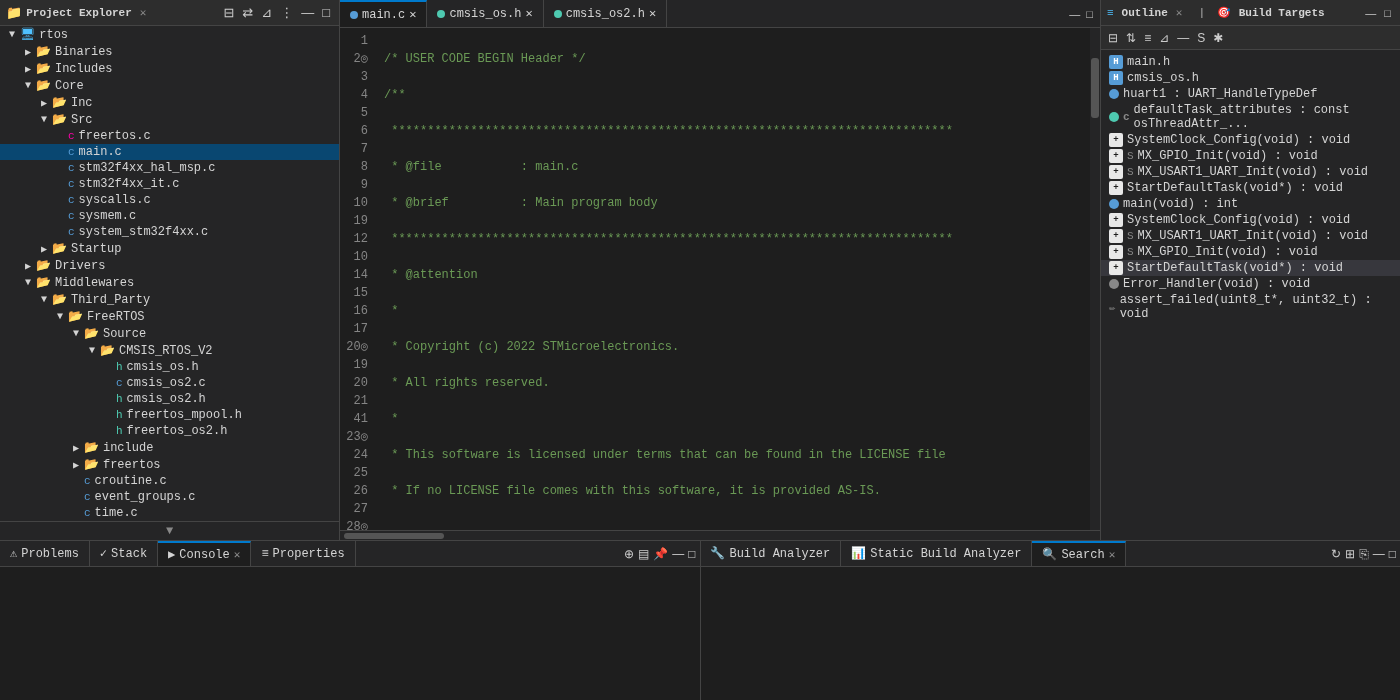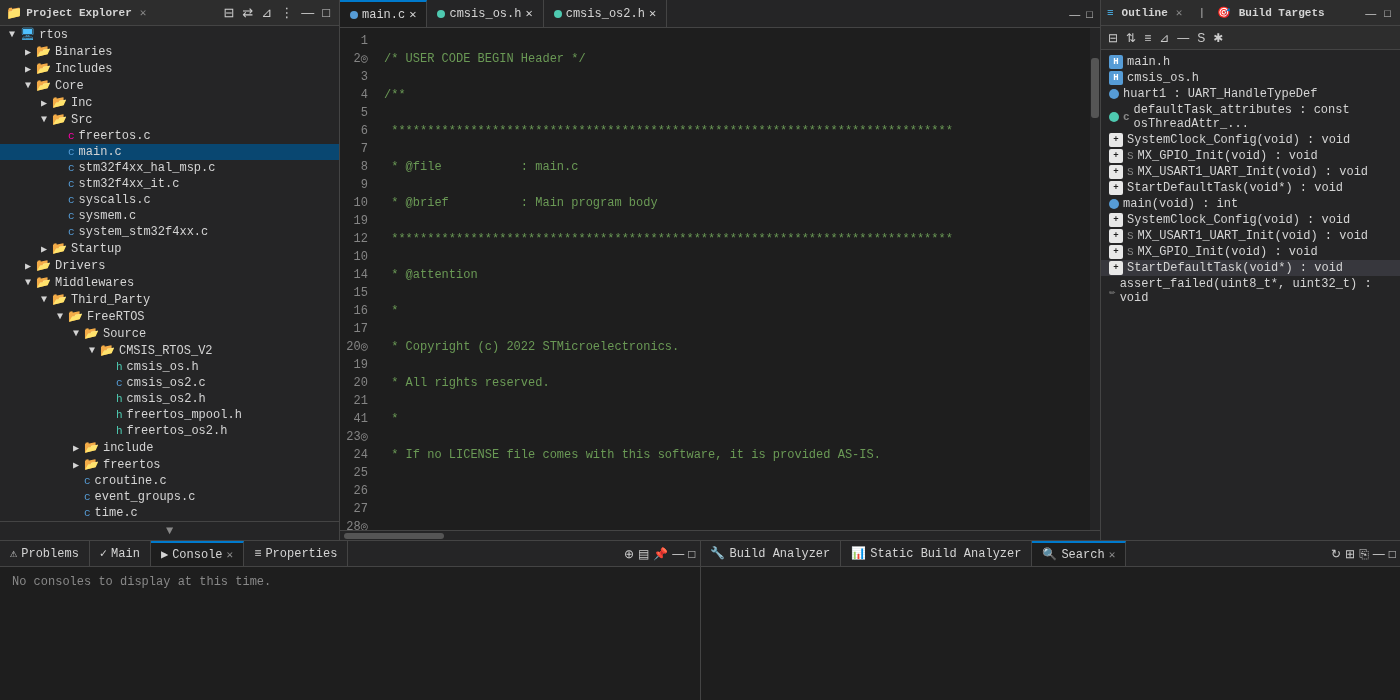--- a/index.html
+++ b/index.html
@@ -609,20 +609,21 @@
 <div class="code-line"><span class="c-comment">/**</span></div>
 <div class="code-line"><span class="c-comment"> ******************************************************************************</span></div>
 <div class="code-line"><span class="c-comment"> * @file           : main.c</span></div>
 <div class="code-line"><span class="c-comment"> * @brief          : Main program body</span></div>
 <div class="code-line"><span class="c-comment"> ******************************************************************************</span></div>
 <div class="code-line"><span class="c-comment"> * @attention</span></div>
 <div class="code-line"><span class="c-comment"> *</span></div>
 <div class="code-line"><span class="c-comment"> * Copyright (c) 2022 STMicroelectronics.</span></div>
 <div class="code-line"><span class="c-comment"> * All rights reserved.</span></div>
 <div class="code-line"><span class="c-comment"> *</span></div>
+<div class="code-line"><span class="c-comment"> * This software is licensed under terms that can be found in the LICENSE file</span></div>
 <div class="code-line"><span class="c-comment"> * If no LICENSE file comes with this software, it is provided AS-IS.</span></div>
 
 
 
 
 
 
 
 
 
@@ -736,61 +737,62 @@
           <div class="outline-icon oi-method" style="background:#e8e8e8;">+</div>
           <span style="color:#888; font-size:11px;">S</span>
           <span> MX_GPIO_Init(void) : void</span>
         </div>
 
         <div class="outline-item selected">
           <div class="outline-icon oi-method" style="background:#e8e8e8;">+</div>
           <span>StartDefaultTask(void*) : void</span>
         </div>
 
+        <div class="outline-item">
+          <div class="oi-dot" style="background:#888; width:10px; height:10px; border-radius:50%;"></div>
+          <span>Error_Handler(void) : void</span>
+        </div>
 
         <div class="outline-item">
           <span style="color:#888; font-size:11px;">✏</span>
           <span>assert_failed(uint8_t*, uint32_t) : void</span>
         </div>
       </div>
     </div>
   </div>
 
   <div class="bottom-panel">
     <div style="display:flex; flex:1; overflow:hidden;">
 
       <div style="flex:1; display:flex; flex-direction:column; border-right:1px solid #444;">
         <div class="bottom-tabs">
           <div class="bottom-tab">
             <span>⚠</span>
             <span>Problems</span>
           </div>
           <div class="bottom-tab">
             <span>✓</span>
-            <span>Main</span>
+            <span>Stack</span>
           </div>
           <div class="bottom-tab active">
             <span>▶</span>
             <span>Console</span>
             <span class="bottom-tab-close">✕</span>
           </div>
           <div class="bottom-tab">
             <span>≡</span>
             <span>Properties</span>
           </div>
           <div class="bottom-toolbar">
             <button title="New Console">⊕</button>
             <button title="Display Selected Console">▤</button>
             <button title="Pin">📌</button>
             <button>—</button>
             <button>□</button>
           </div>
-        </div>
-        <div style="flex:1; padding:8px 12px; font-size:12px; color:#888;">
-          <span>No consoles to display at this time.</span>
         </div>
       </div>
 
       <div class="bottom-right-container">
         <div class="bottom-tabs">
           <div class="bottom-tab">
             <span>🔧</span>
             <span>Build Analyzer</span>
           </div>
           <div class="bottom-tab">

